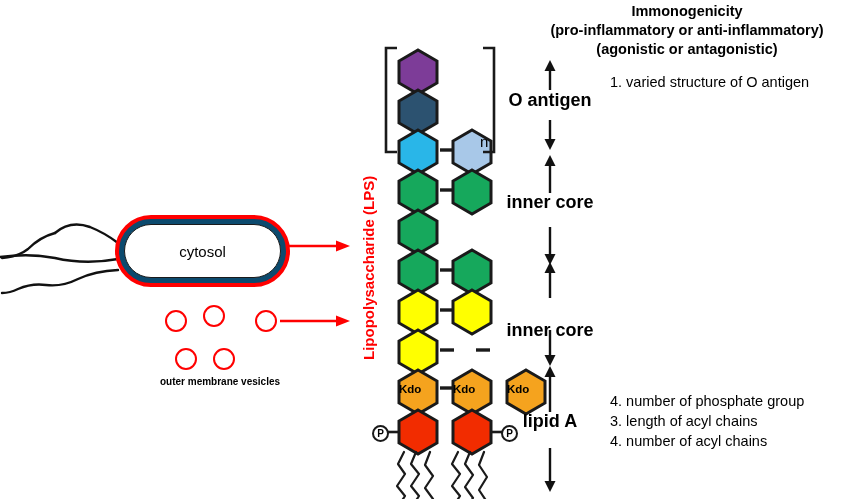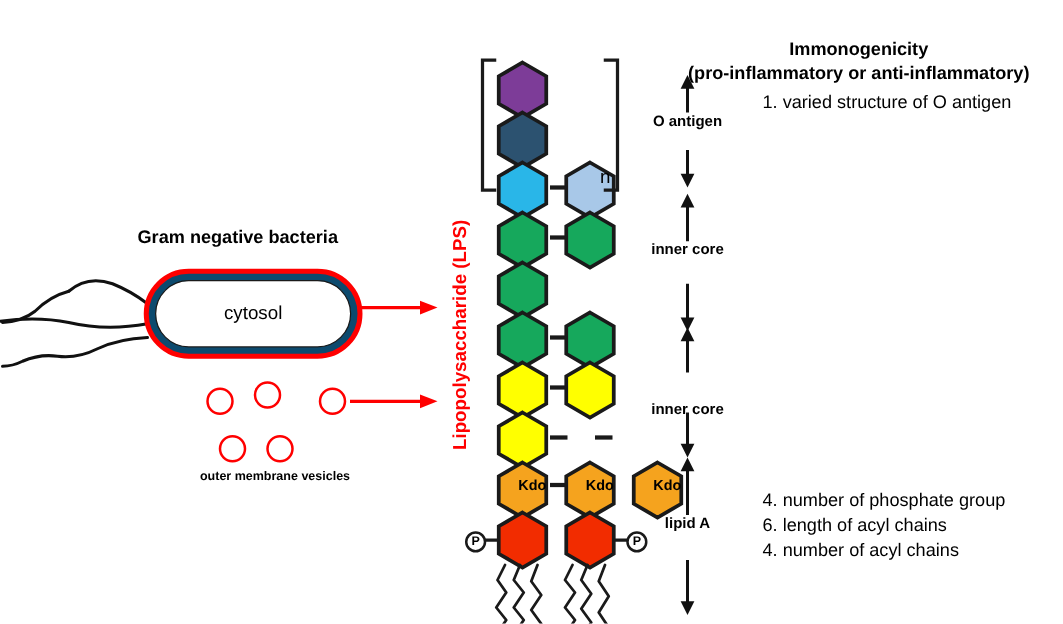--- a/index.html
+++ b/index.html
@@ -21,25 +21,24 @@
   }
   .abs { position: absolute; }
 
   
   .hdr {
     text-align: center;
     font-weight: bold;
     font-size: 14.5px;
     line-height: 19px;
     white-space: nowrap;
-    margin-top: 29px;
   }
   .region-label {
     font-weight: bold;
-    font-size: 12px;
+    font-size: 18px;
     text-align: center;
     white-space: nowrap;
   }
   .note {
     font-size: 14.5px;
     line-height: 20px;
     white-space: nowrap;
   }
   .bacteria-title {
     font-weight: bold;
@@ -86,21 +85,21 @@
   
   .omv {
     border: 2.4px solid #FF0000;
     border-radius: 50%;
     box-sizing: border-box;
     background: #ffffff;
   }
   .hexlabel {
     position: absolute;
     left: 0; right: 0;
-    text-align: right;
+    text-align: left;
     font-size: 11.5px;
     font-weight: bold;
     color: #000;
     pointer-events: none;
   }
   .pgroup {
     border: 2px solid #1a1a1a;
     border-radius: 50%;
     background: #ffffff;
     font-size: 10px;
@@ -112,23 +111,23 @@
   svg { display: block; overflow: visible; }
 </style>
 </head>
 <body>
 
 <div id="canvas">
 
   <div class="abs hdr" style="left:527px; top:2px; width:320px;">
     <div>Immonogenicity</div>
     <div>(pro-inflammatory or anti-inflammatory)</div>
-  </div>
-
-  <div class="abs bacteria-title" style="left:110px; top:182px;">Gram negative bacteria</div>
+    <div>(agonistic or antagonistic)</div>
+  </div>
+
 
   <div class="abs" style="left:0px; top:215px;">
     <svg width="130" height="90" viewBox="0 0 130 90">
       <path d="M 55 18 Q 70 5 90 12 Q 105 18 118 28" stroke="#111" stroke-width="2.4" fill="none" stroke-linecap="round"></path>
       <path d="M 55 18 Q 40 22 28 34 Q 18 42 2 43" stroke="#111" stroke-width="2.4" fill="none" stroke-linecap="round"></path>
       <path d="M 0 42 Q 30 38 55 43 Q 85 50 118 44" stroke="#111" stroke-width="2.4" fill="none" stroke-linecap="round"></path>
       <path d="M 118 55 Q 95 56 78 64 Q 62 72 46 70 Q 32 68 18 74 Q 10 78 2 78" stroke="#111" stroke-width="2.4" fill="none" stroke-linecap="round"></path>
     </svg>
   </div>
 
@@ -292,17 +291,17 @@
       <line x1="9" y1="82" x2="9" y2="120" stroke="#111" stroke-width="2.4"></line>
       <polygon points="9,126 3.5,115 14.5,115" fill="#111"></polygon>
     </svg>
   </div>
   <div class="abs region-label" style="left:495px; top:411px; width:110px;text-align:center;">lipid A</div>
 
   <div class="abs note" style="left:610px; top:72px;">1. varied structure of O antigen</div>
 
   <div class="abs" style="left:610px; top:391px;">
     <div class="note">4. number of phosphate group</div>
-    <div class="note">6. length of acyl chains</div>
+    <div class="note">3. length of acyl chains</div>
     <div class="note">4. number of acyl chains</div>
   </div>
 
 </div>
 
 </body></html>

